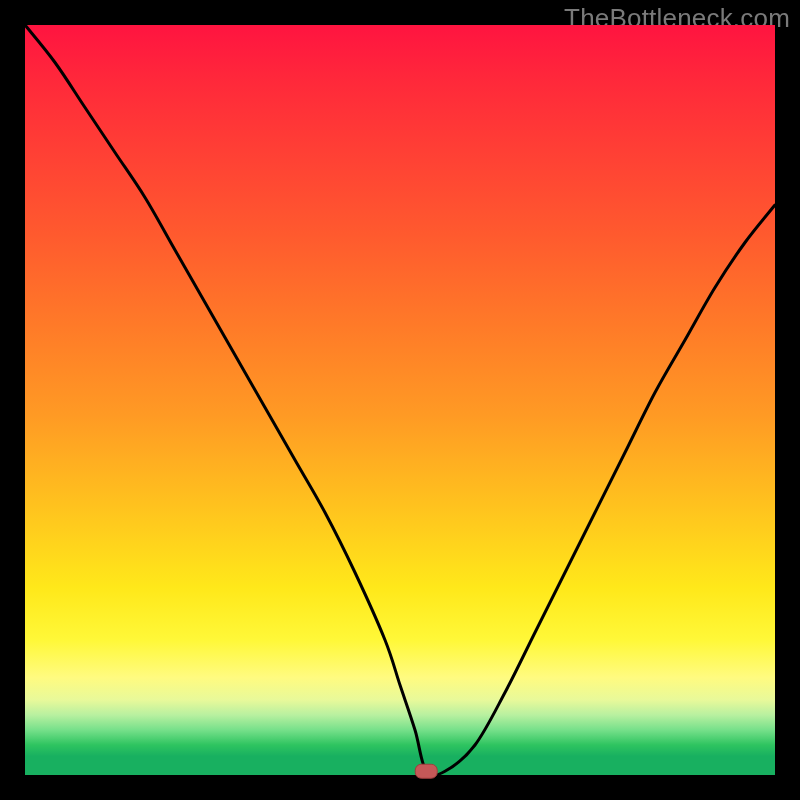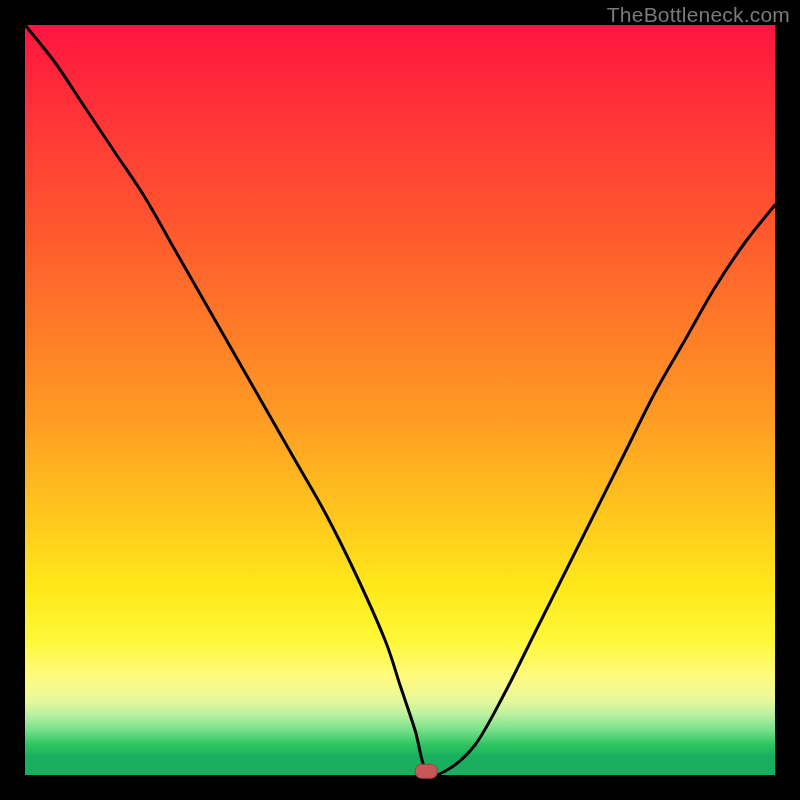--- a/index.html
+++ b/index.html
@@ -50,21 +50,21 @@
     top: 0;
     width: 750px;
     height: 750px;
     overflow: visible;
   }
   .watermark {
     position: absolute;
     top: 3px;
     right: 10px;
     color: #7a7a7a;
-    font-size: 21px;
+    font-size: 26px;
     font-weight: 500;
     letter-spacing: 0.2px;
     user-select: none;
   }
   .marker {
     fill: #c55858;
     stroke: #a03e3e;
     stroke-width: 1;
   }
 </style>

